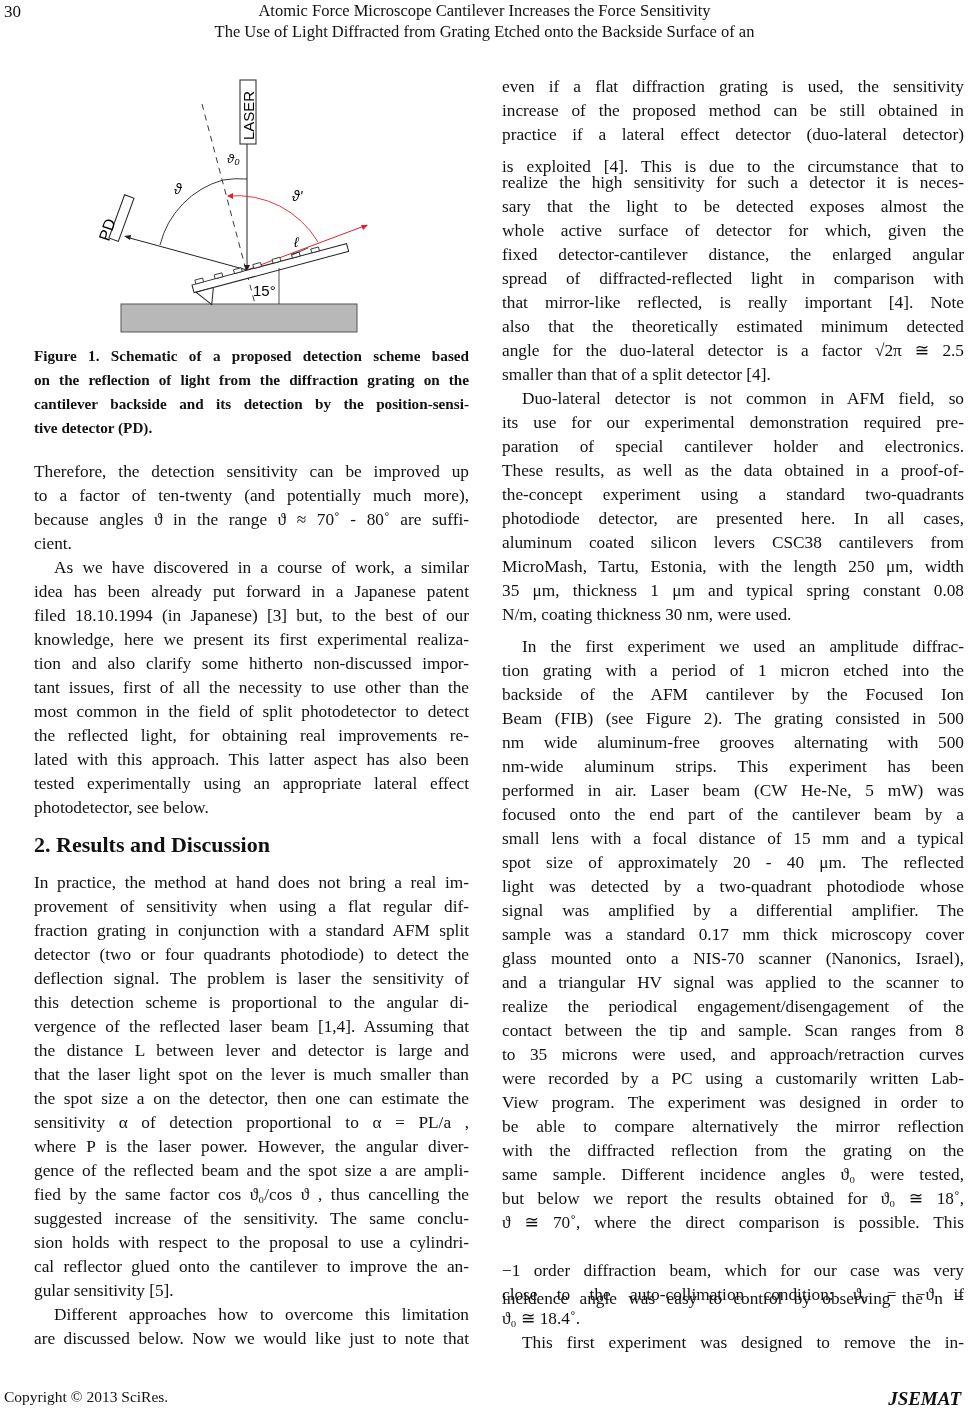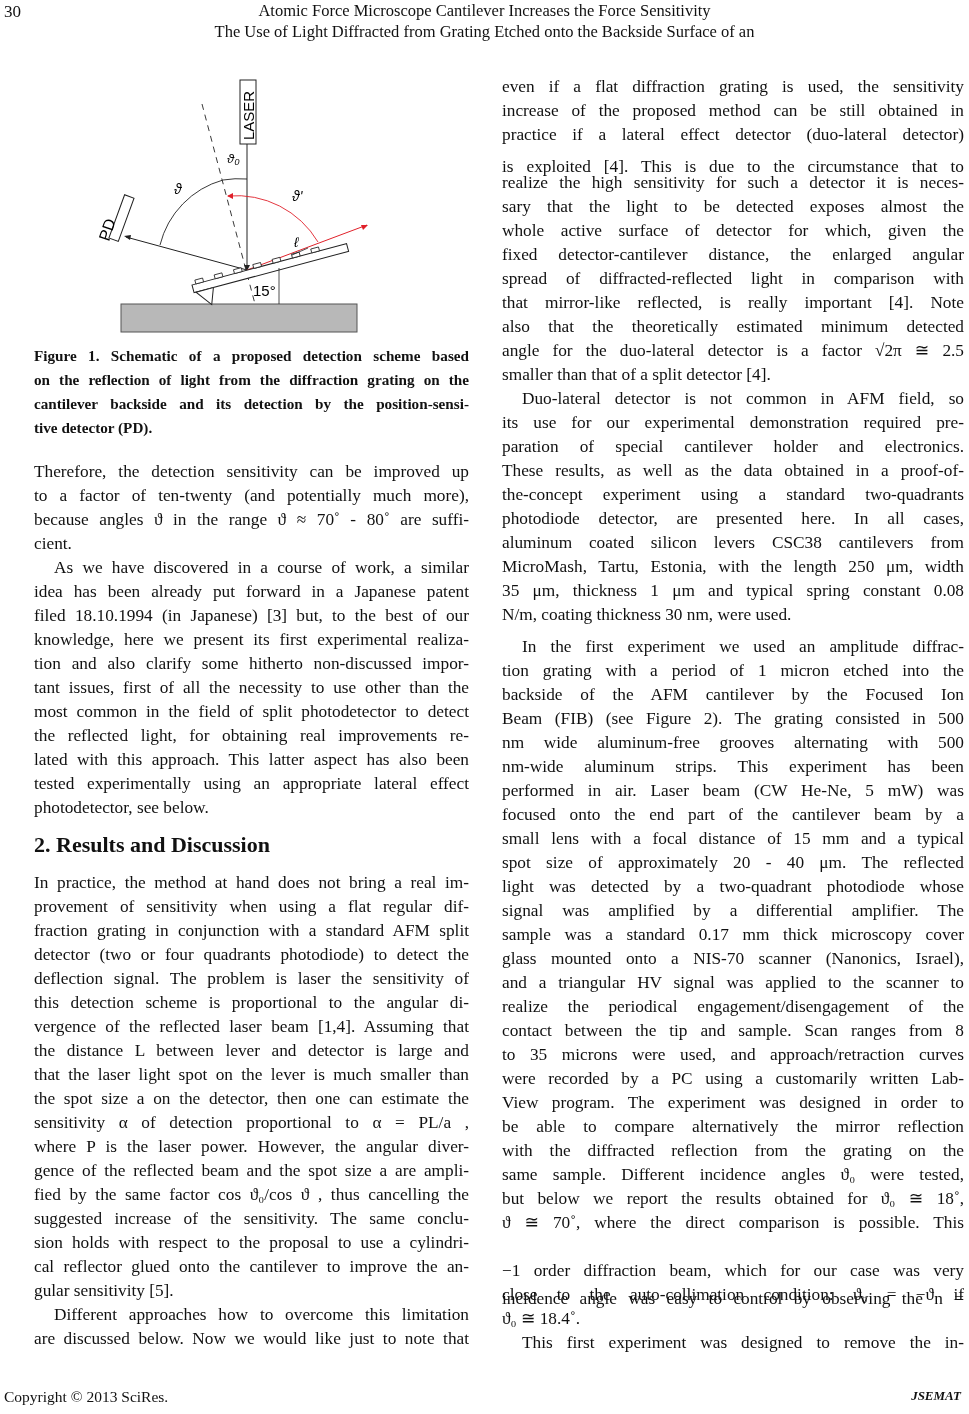--- a/index.html
+++ b/index.html
@@ -10,21 +10,21 @@
   .col { position:absolute; }
   .col-left { left:34px; width:435px; }
   .col-right { left:502px; width:462px; }
   .ln { position:absolute; left:0; right:0; height:26px; font-size:17.3px; line-height:26px;
         white-space:nowrap; text-align:justify; text-align-last:justify; }
   .ln.last { text-align-last:left; }
   .ln.ind { padding-left:20px; box-sizing:border-box; }
   .cap { font-weight:bold; font-size:15.2px; line-height:24px; }
   .heading { position:absolute; font-weight:bold; font-size:22px; }
   .footer-left { position:absolute; left:4px; top:1388px; font-size:15.5px; }
-  .footer-right { position:absolute; right:8px; top:1388px; font-size:13px; font-weight:bold; font-style:italic; }
+  .footer-right { position:absolute; right:8px; top:1388px; font-size:19px; font-weight:bold; font-style:italic; }
   svg text { font-family:"Liberation Sans", sans-serif; }
 </style>
 </head>
 <body>
 
 <div class="hdr-num">30</div>
 <div class="hdr-title">
   <div>Atomic Force Microscope Cantilever Increases the Force Sensitivity</div>
   <div>The Use of Light Diffracted from Grating Etched onto the Backside Surface of an</div>
 </div>

